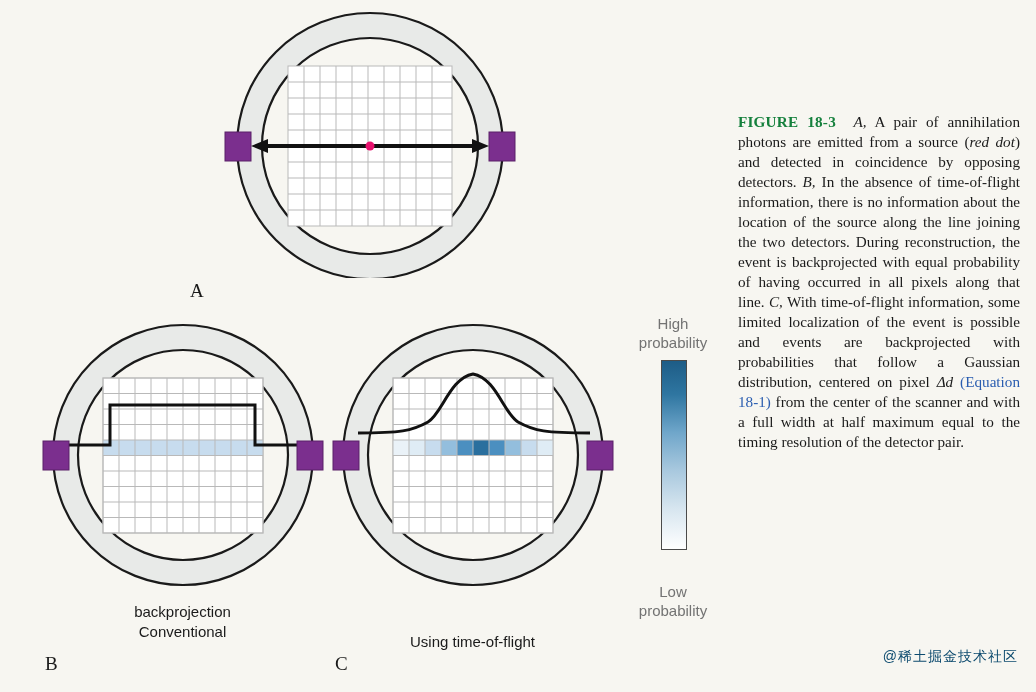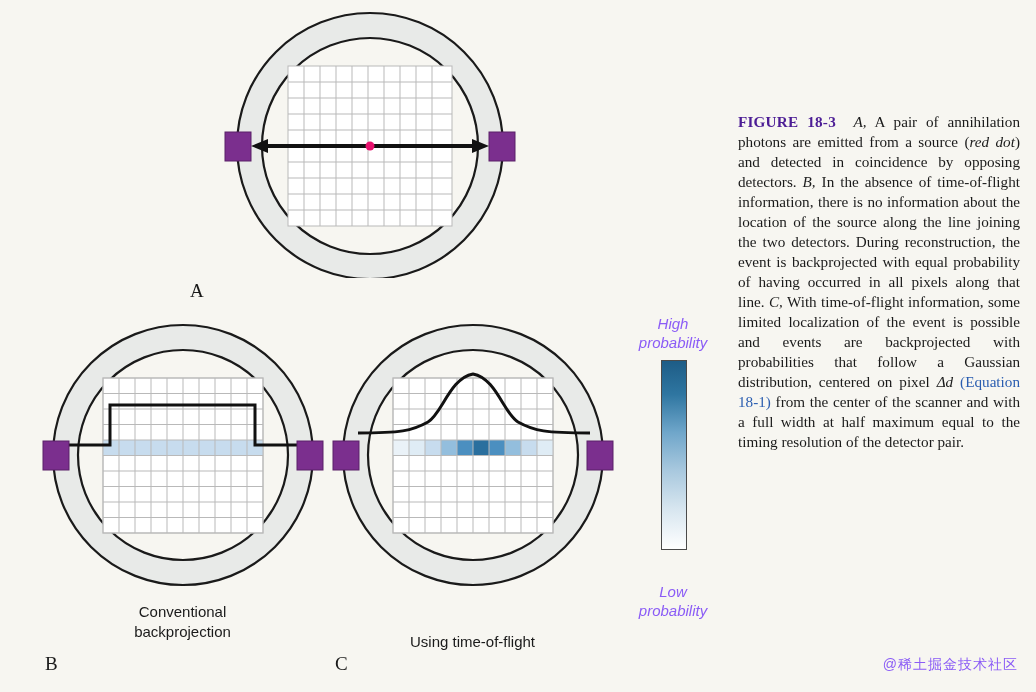--- a/index.html
+++ b/index.html
@@ -44,45 +44,44 @@
     left: 738px;
     top: 112px;
     width: 282px;
     font-family: "Liberation Serif", serif;
     font-size: 15.2px;
     line-height: 20px;
     color: #1a1a1a;
     text-align: justify;
   }
   .figcaption .fignum {
-    color: #4c1d95;
+    color: #15803d;
     font-weight: bold;
     font-family: "Liberation Serif", serif;
     letter-spacing: 0.2px;
   }
   .figcaption .it { font-style: italic; }
   .figcaption .lnk { color: #2a5db0; }
   
   .cbar-label {
     position: absolute;
     text-align: center;
     font-family: "Liberation Sans", sans-serif;
     font-size: 15px;
-    color: #8b5cf6;
+    color: #737373;
     line-height: 19px;
     width: 120px;
-    font-style: italic;
   }
   .watermark {
     position: absolute;
     right: 18px;
-    bottom: 18px;
+    bottom: 26px;
     font-family: "Liberation Sans", sans-serif;
     font-size: 14px;
-    color: #8b5cf6;
+    color: #0c4a6e;
     letter-spacing: 1px;
   }
   svg { display: block; }
 </style>
 </head>
 <body>
 
 <div class="root">
 
   <div class="panel" style="left:150px; top:8px; width:440px; height:270px;">
@@ -160,22 +159,22 @@
         <rect x="63" y="78" width="160" height="155" fill="none" stroke="#b9b9b9" stroke-width="1"></rect>
       </g>
 
       <polyline points="28,145 70,145 70,105 215,105 215,145 260,145" fill="none" stroke="#111111" stroke-width="3"></polyline>
 
       <rect x="3" y="141" width="26" height="29" fill="#7b2f8e" stroke="#5b2169" stroke-width="1"></rect>
       <rect x="257" y="141" width="26" height="29" fill="#7b2f8e" stroke="#5b2169" stroke-width="1"></rect>
     </svg>
   </div>
   <div class="caption-label" style="left:60px; top:602px; width:245px;">
+    <div>backprojection</div>
     <div>Conventional</div>
-    <div>backprojection</div>
   </div>
   <div class="panel-letter" style="left:45px; top:653px;">B</div>
 
   <div class="panel" style="left:330px; top:300px; width:300px; height:290px;">
     <svg width="300" height="290" viewBox="0 0 300 290">
       <circle cx="143" cy="155" r="130" fill="#e8eae8" stroke="#1a1a1a" stroke-width="2.2"></circle>
       <circle cx="143" cy="155" r="105" fill="#f7f6f1" stroke="#1a1a1a" stroke-width="2.2"></circle>
       <g>
         <rect x="63" y="78" width="160" height="155" fill="#ffffff" stroke="#b9b9b9" stroke-width="1"></rect>
 

